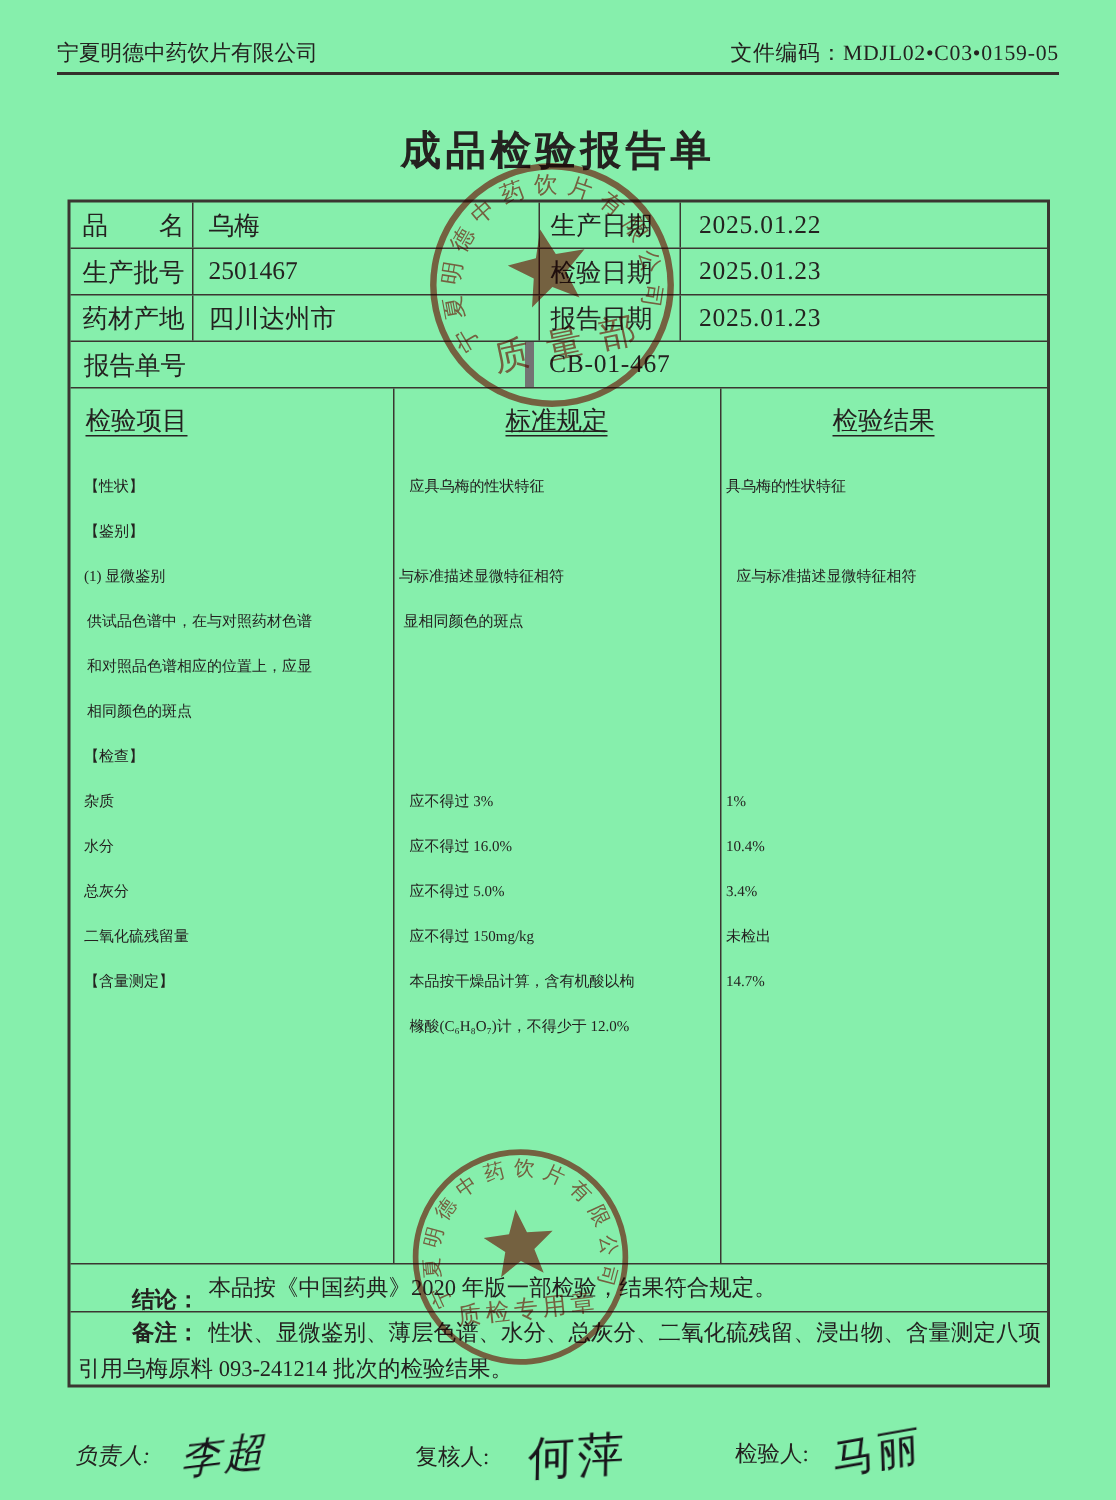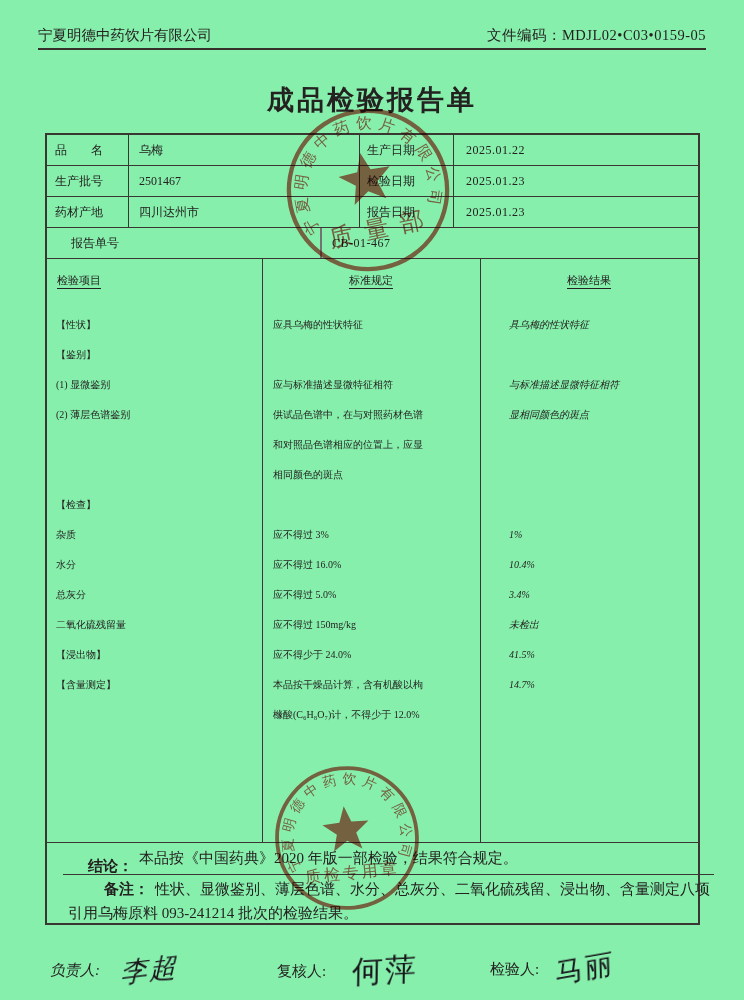--- a/index.html
+++ b/index.html
@@ -15,58 +15,58 @@
   
   .title{position:absolute;left:0;top:82px;width:744px;text-align:center;
          font-size:27px;font-weight:bold;letter-spacing:3px;}
 
   
   .report-table{position:absolute;left:45px;top:133px;width:655px;height:792px;
                 border:2px solid #3a3631;box-sizing:border-box;}
 
   
   .irow{display:flex;height:31px;border-bottom:1px solid #3a3631;
-        align-items:center;font-size:12px;box-sizing:border-box;}
+        align-items:center;font-size:17px;box-sizing:border-box;}
   .irow .cell{height:100%;display:flex;align-items:center;box-sizing:border-box;}
   .ic-l1{width:82px;border-right:1px solid #3a3631;padding-left:8px;}
   .ic-v1{width:231px;border-right:1px solid #3a3631;padding-left:10px;}
   .ic-l2{width:94px;border-right:1px solid #3a3631;padding-left:7px;}
   .ic-v2{flex:1;padding-left:12px;letter-spacing:.5px;}
-  .ic-wide{width:275px;border-right:2px solid #737373;padding-left:24px;}
+  .ic-wide{width:309px;border-right:6px solid #737373;padding-left:9px;}
   .ic-rest{flex:1;padding-left:10px;letter-spacing:.5px;}
 
   
   .vline{position:absolute;width:1px;top:124px;height:583px;background:#3a3631;}
   .vline.v1{left:215px;} .vline.v2{left:433px;}
 
   
   .cols-header{position:absolute;top:124px;left:0;width:100%;height:43px;
-               display:flex;align-items:center;font-size:11px;}
+               display:flex;align-items:center;font-size:17px;}
   .ch{box-sizing:border-box;}
   .ch1{width:215px;padding-left:10px;}
-  .ch2{width:218px;text-align:center;}
+  .ch2{width:218px;text-align:center;text-decoration:underline;}
   .ch3{flex:1;text-align:center;}
   .ch span{text-decoration:underline;text-underline-offset:4px;}
 
   
   .tbody{position:absolute;top:167px;left:0;width:100%;padding-top:8px;
          font-size:10px;}
   .brow{display:flex;}
   .bc{box-sizing:border-box;}
   .bc1{width:215px;padding-left:9px;}
   .bc2{width:218px;padding-left:11px;}
-  .bc3{flex:1;padding-left:29px;font-style:italic;}
+  .bc3{flex:1;padding-left:4px;}
   .bl{line-height:30px;height:30px;white-space:nowrap;}
 
   
   .concl{position:absolute;top:707px;left:0;width:100%;height:32px;
          border-top:1px solid #3a3631;display:flex;align-items:center;
          font-size:15px;box-sizing:border-box;padding-left:41px;}
   .concl .lbl{font-weight:bold;margin-right:6px;margin-top:16px;}
-  .remark{position:absolute;top:739px;left:16px;width:100%;height:49px;
+  .remark{position:absolute;top:739px;left:0;width:100%;height:49px;
           border-top:1px solid #3a3631;font-size:15px;box-sizing:border-box;
           padding:2px 4px 0 5px;line-height:24px;font-family:Liberation Serif, serif;}
   .remark .lbl{font-weight:bold;margin-right:6px;}
   .remark .l1{text-indent:0;padding-left:36px;white-space:nowrap;}
   .remark .l2{white-space:nowrap;}
 
   
   .signs{position:absolute;left:45px;top:938px;width:655px;height:55px;font-size:15px;}
   .sig{position:absolute;display:flex;align-items:center;}
   .sig.s1{left:5px;top:14px;font-style:italic;} .sig.s2{left:232px;top:12px;} .sig.s3{left:445px;top:12px;}
@@ -143,31 +143,28 @@
         <div class="bc bc1">
             <div class="bl">【鉴别】</div>
           </div>
         <div class="bc bc2"></div>
           <div class="bc bc3"></div>
       </div>
       <div class="brow">
         <div class="bc bc1">
             <div class="bl">(1) 显微鉴别</div>
           </div>
+        <div class="bc bc3">
+            <div class="bl">与标准描述显微特征相符</div>
+          </div>
         <div class="bc bc2">
             <div class="bl">应与标准描述显微特征相符</div>
           </div>
-        <div class="bc bc3">
-            <div class="bl">与标准描述显微特征相符</div>
-          </div>
-      </div>
-      <div class="brow">
-        <div class="bc bc1">
-            <div class="bl">(2) 薄层色谱鉴别</div>
-          </div>
+      </div>
+      <div class="brow">
         <div class="bc bc2">
           <div class="bl">供试品色谱中，在与对照药材色谱</div>
           <div class="bl">和对照品色谱相应的位置上，应显</div>
           <div class="bl">相同颜色的斑点</div>
         </div>
         <div class="bc bc3">
             <div class="bl">显相同颜色的斑点</div>
           </div>
       </div>
       <div class="brow">
@@ -212,31 +209,20 @@
       </div>
       <div class="brow">
         <div class="bc bc1">
             <div class="bl">二氧化硫残留量</div>
           </div>
         <div class="bc bc2">
             <div class="bl">应不得过 150mg/kg</div>
           </div>
         <div class="bc bc3">
             <div class="bl">未检出</div>
-          </div>
-      </div>
-      <div class="brow">
-        <div class="bc bc1">
-            <div class="bl">【浸出物】</div>
-          </div>
-        <div class="bc bc2">
-            <div class="bl">应不得少于 24.0%</div>
-          </div>
-        <div class="bc bc3">
-            <div class="bl">41.5%</div>
           </div>
       </div>
       <div class="brow">
         <div class="bc bc1">
             <div class="bl">【含量测定】</div>
           </div>
         <div class="bc bc2">
           <div class="bl">本品按干燥品计算，含有机酸以枸</div>
           <div class="bl">橼酸(C₆H₈O₇)计，不得少于 12.0%</div>
         </div>

